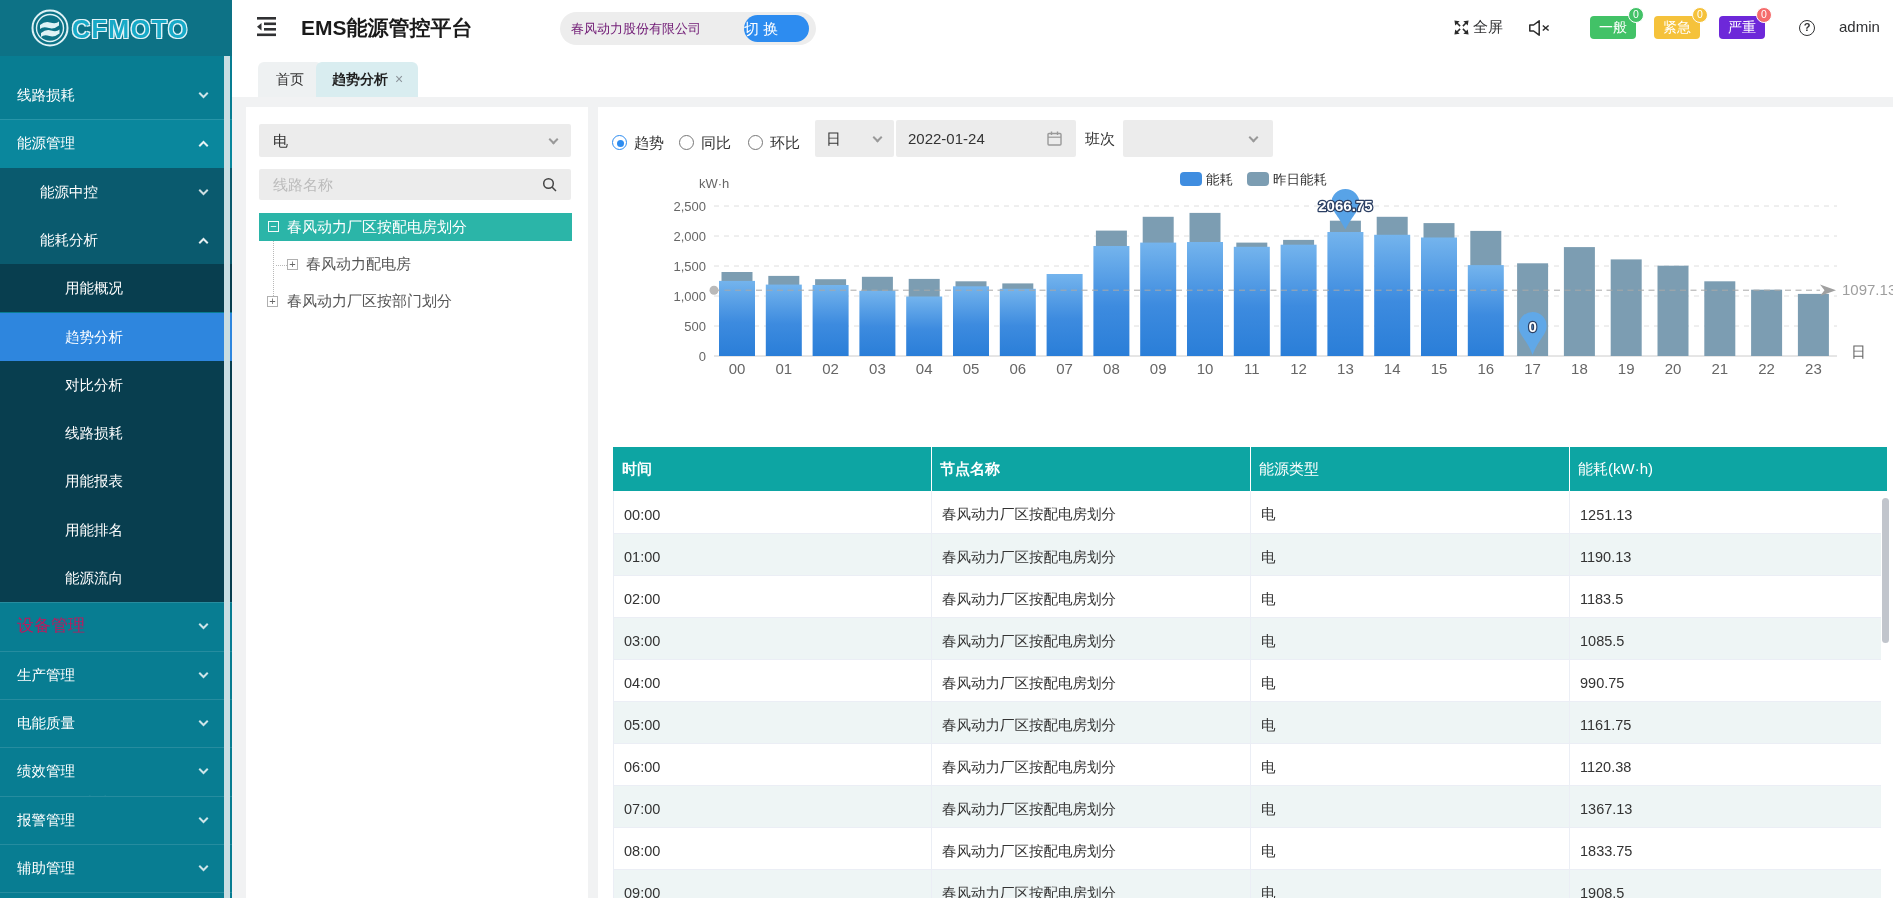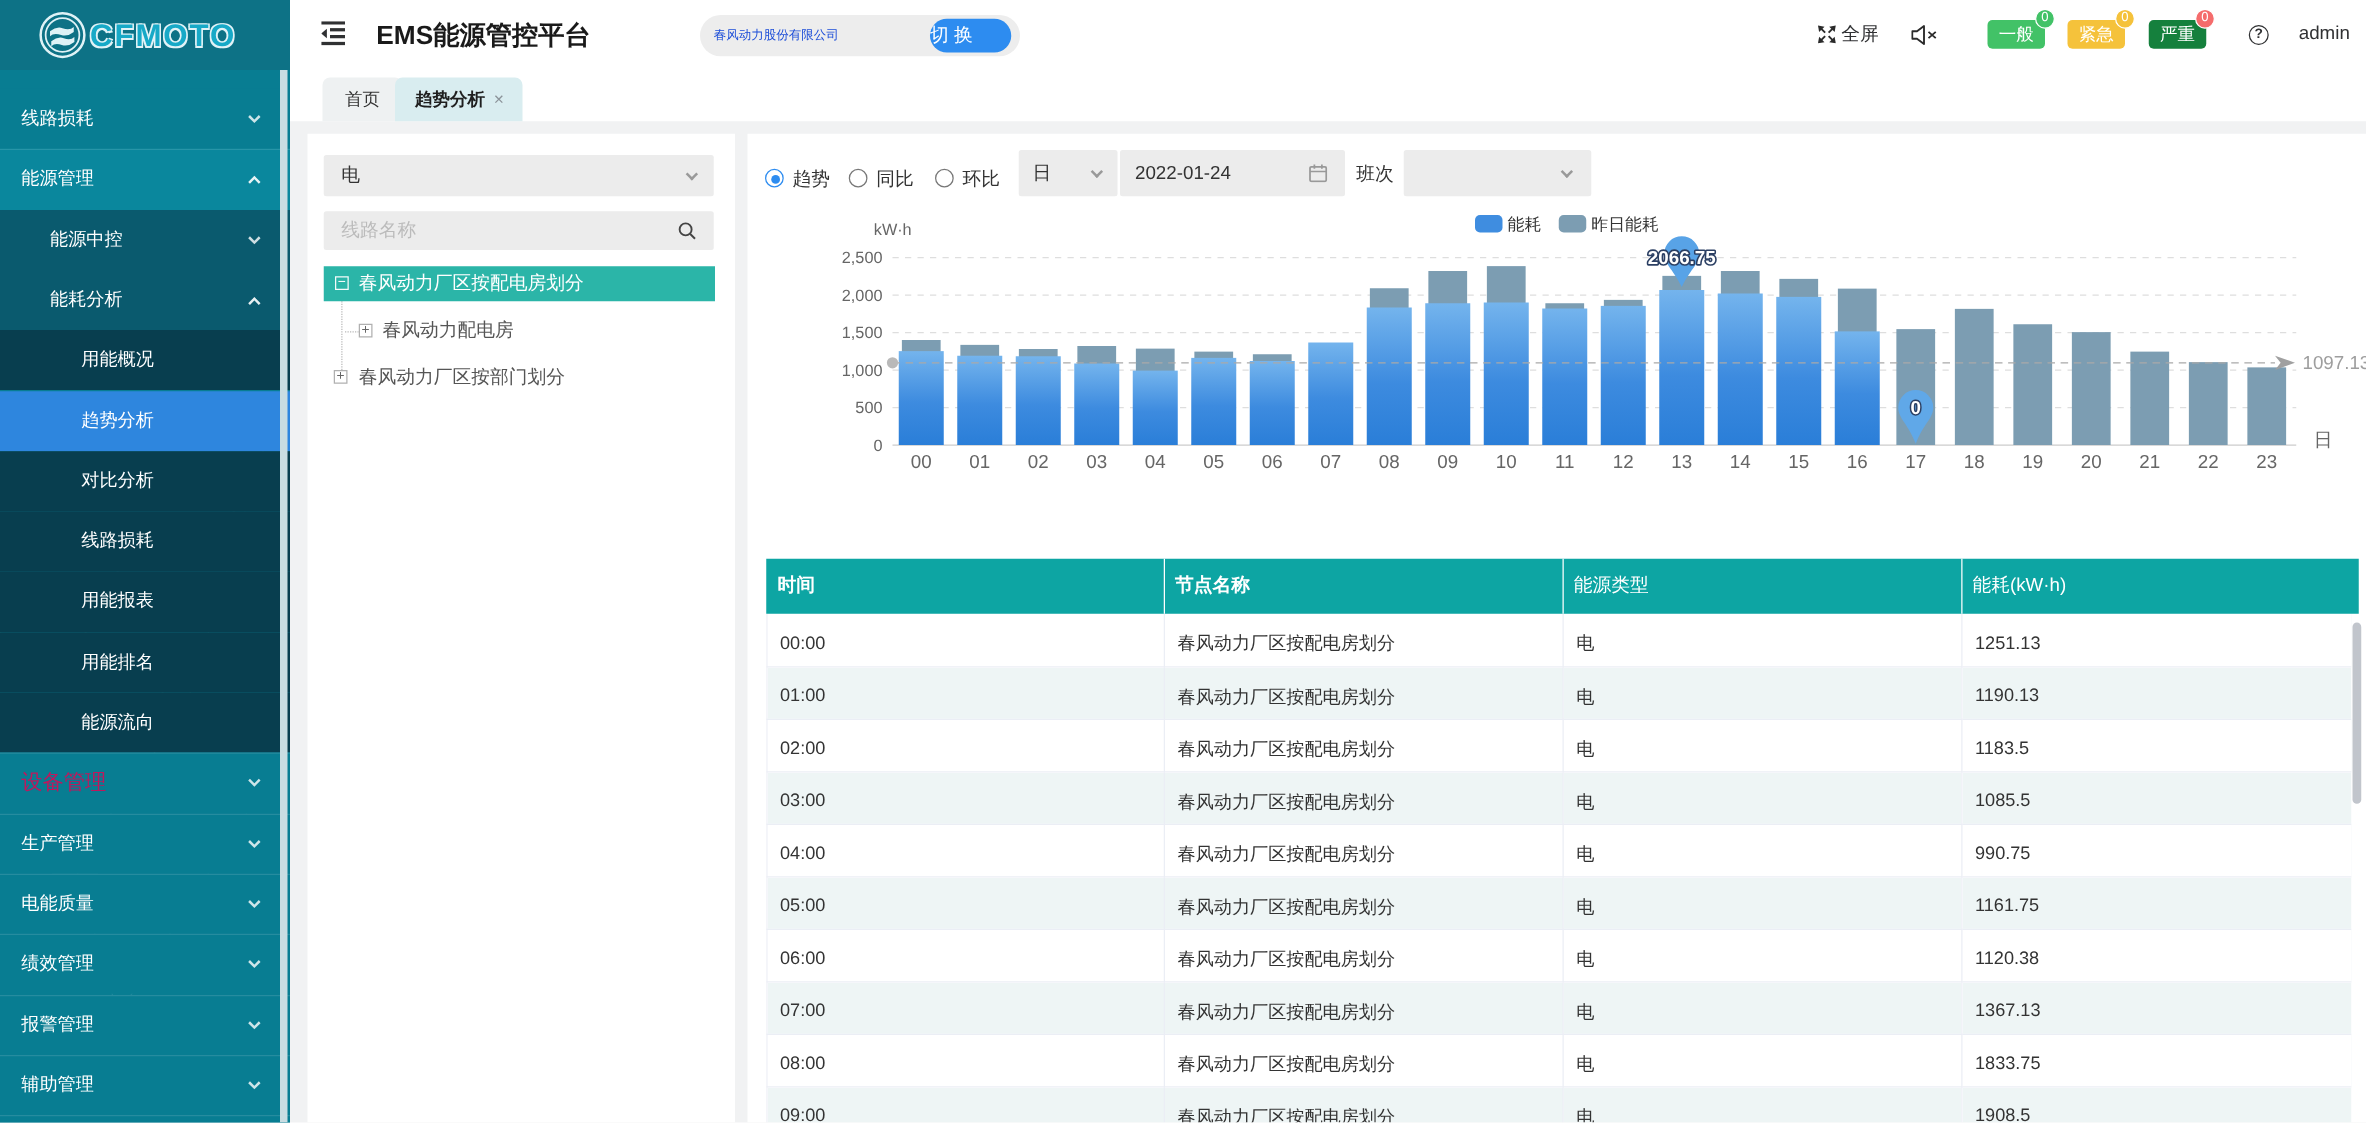--- a/index.html
+++ b/index.html
@@ -85,21 +85,21 @@
 <div class="abs" style="left:232px;top:0;right:0;height:56px;background:#fff"></div>
 <svg class="abs" style="left:257px;top:17px" width="20" height="20">
 <rect x="0" y="0" width="19" height="2.6" fill="#303133"></rect>
     <rect x="7" y="5.5" width="12" height="2.6" fill="#303133"></rect>
 <rect x="7" y="11" width="12" height="2.6" fill="#303133"></rect>
     <rect x="0" y="16.5" width="19" height="2.6" fill="#303133"></rect>
 <polygon points="0,9.8 4.5,6 4.5,13.6" fill="#303133"></polygon>
   </svg>
 <div class="abs" style="left:301px;top:14px;font-size:21px;font-weight:bold;color:#1a1a1a">EMS能源管控平台</div>
 <div class="abs" style="left:560px;top:12px;width:256px;height:33px;background:#ededed;border-radius:17px">
-<span class="abs" style="left:11px;top:0;line-height:33px;font-size:10px;color:#1d4ed8">春风动力股份有限公司</span>
+<span class="abs" style="left:11px;top:0;line-height:33px;font-size:13px;color:#701a75">春风动力股份有限公司</span>
 <span class="abs" style="left:184px;top:3px;width:65px;height:27px;background:#2d8cf0;border-radius:14px;color:#fff;font-size:15px;line-height:27px">切 换</span>
 </div>
 <svg class="abs" style="left:1454px;top:20px" width="15" height="15">
 <g fill="#2b2b2b">
       <path d="M0.4 0.4 L5.6 1.3 L1.3 5.6 Z"></path>
       <path d="M14.6 0.4 L9.4 1.3 L13.7 5.6 Z"></path>
 <path d="M0.4 14.6 L1.3 9.4 L5.6 13.7 Z"></path>
       <path d="M14.6 14.6 L13.7 9.4 L9.4 13.7 Z"></path>
     </g>
 <g stroke="#2b2b2b" stroke-width="1.5">
@@ -111,21 +111,21 @@
   </svg>
 <div class="abs" style="left:1473px;top:18px;font-size:15px;color:#303133">全屏</div>
 <svg class="abs" style="left:1529px;top:20px" width="24" height="17">
 <polygon points="0.8,5 4.6,5 10.2,0.8 10.2,15.2 4.6,11 0.8,11" fill="none" stroke="#2b2b2b" stroke-width="1.5" stroke-linejoin="round"></polygon>
 <path d="M13.8 5.5 l5.8 5 m0 -5 l-5.8 5" stroke="#2b2b2b" stroke-width="1.5"></path>
   </svg>
 <div class="abs" style="left:1590px;top:16px;width:46px;height:23px;background:#42c267;border-radius:4px;color:#fff;font-size:14px;text-align:center;line-height:23px">一般</div>
 <div class="abs" style="left:1628px;top:7px;width:16px;height:16px;background:#42c267;border:1.5px solid #fff;border-radius:50%;color:#fff;font-size:10.5px;text-align:center;line-height:13px;z-index:2">0</div>
 <div class="abs" style="left:1654px;top:16px;width:46px;height:23px;background:#f5c23b;border-radius:4px;color:#fff;font-size:14px;text-align:center;line-height:23px">紧急</div>
 <div class="abs" style="left:1692px;top:7px;width:16px;height:16px;background:#f5c23b;border:1.5px solid #fff;border-radius:50%;color:#fff;font-size:10.5px;text-align:center;line-height:13px;z-index:2">0</div>
-<div class="abs" style="left:1719px;top:16px;width:46px;height:23px;background:#15803d;border-radius:4px;color:#fff;font-size:14px;text-align:center;line-height:23px">严重</div>
+<div class="abs" style="left:1719px;top:16px;width:46px;height:23px;background:#6d28d9;border-radius:4px;color:#fff;font-size:14px;text-align:center;line-height:23px">严重</div>
 <div class="abs" style="left:1756px;top:7px;width:16px;height:16px;background:#f56c6c;border:1.5px solid #fff;border-radius:50%;color:#fff;font-size:10.5px;text-align:center;line-height:13px;z-index:2">0</div>
 <div class="abs" style="left:1799px;top:20px;width:16px;height:16px;border:1.5px solid #303133;border-radius:50%;font-size:11px;font-weight:bold;color:#303133;text-align:center;line-height:13px">?</div>
 <div class="abs" style="left:1839px;top:18px;font-size:15px;color:#303133">admin</div>
 
 <div class="abs" style="left:232px;top:56px;right:0;height:41px;background:#fff"></div>
 <div class="abs" style="left:258px;top:62px;width:64px;height:35px;background:#eef1f2;border-radius:6px 6px 0 0;font-size:14px;color:#333;text-align:center;line-height:34px">首页</div>
 <div class="abs" style="left:316px;top:62px;width:102px;height:35px;background:#d9edf0;border-radius:6px 6px 0 0;font-size:14px;font-weight:bold;color:#1f1f1f;line-height:34px"><span style="margin-left:16px">趋势分析</span><span style="margin-left:7px;color:#8b9399;font-weight:normal;font-size:14px">×</span></div>
 
 <div class="abs" style="left:246px;top:107px;width:342px;height:791px;background:#fff"></div>
 <div class="abs" style="left:259px;top:124px;width:312px;height:33px;background:#ececec;border-radius:2px">

